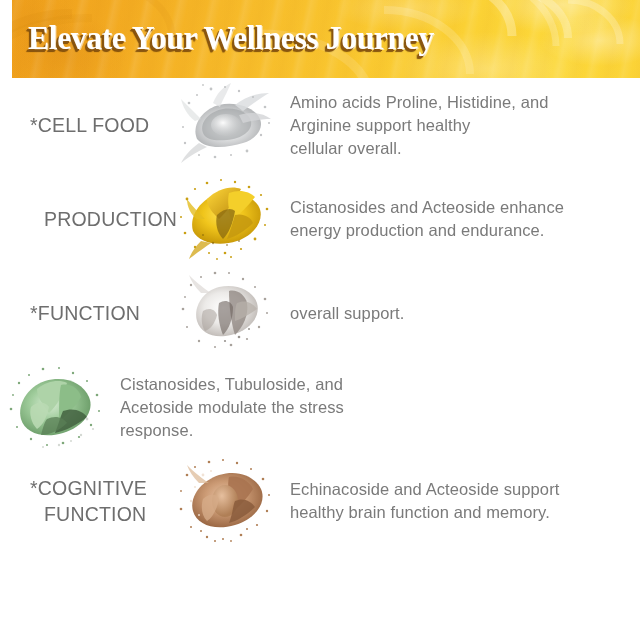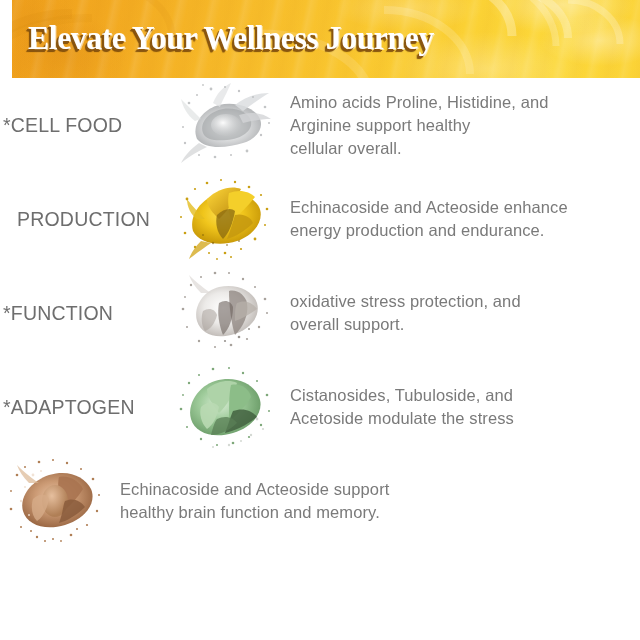--- a/index.html
+++ b/index.html
@@ -99,21 +99,21 @@
   .row {
     display: flex;
     align-items: center;
     width: 640px;
     height: 94px;
     box-sizing: border-box;
   }
   .row-label {
     width: 170px;
     flex: 0 0 170px;
-    padding-left: 3px;
+    padding-left: 30px;
     box-sizing: border-box;
     font-size: 19.5px;
     line-height: 26px;
     letter-spacing: 0.2px;
     color: #6e6e6e;
     font-weight: 400;
   }
   .row-label .lbl-line2 {
     display: block;
     padding-left: 14px;
@@ -280,21 +280,21 @@
                 <circle cx="40" cy="68" r="1.2"></circle>
                   <circle cx="54" cy="70" r="1"></circle>
                 <circle cx="66" cy="66" r="1.1"></circle>
                   <circle cx="30" cy="60" r="1"></circle>
               </g>
             </g>
           </svg>
         </div>
       </div>
       <div class="row-desc">
-        <span class="dline">Echinacoside and Acteoside enhance</span>
+        <span class="dline">Cistanosides and Acteoside enhance</span>
         <span class="dline">energy production and endurance.</span>
       </div>
     </div>
 
     <div class="row">
       <div class="row-label">
         <span>*FUNCTION</span>
       </div>
       <div class="row-thumb">
         <div class="splash">
@@ -334,29 +334,25 @@
               <g fill="#6f6862" opacity="0.7">
                 <circle cx="66" cy="68" r="1.3"></circle>
                   <circle cx="76" cy="60" r="1"></circle>
                 <circle cx="52" cy="72" r="1.1"></circle>
               </g>
             </g>
           </svg>
         </div>
       </div>
       <div class="row-desc">
-        <span class="dline">oxidative stress protection, and</span>
         <span class="dline">overall support.</span>
       </div>
     </div>
 
     <div class="row">
-      <div class="row-label">
-        <span>*ADAPTOGEN</span>
-      </div>
       <div class="row-thumb">
         <div class="splash">
           <svg viewBox="0 0 104 88">
             <defs>
               <radialGradient id="g4a" cx="42%" cy="44%" r="58%">
                 <stop offset="0%" stop-color="#d8ecd4"></stop>
                 <stop offset="50%" stop-color="#9ecb9a"></stop>
                 <stop offset="100%" stop-color="#6fa06c"></stop>
               </radialGradient>
             </defs>
@@ -393,24 +389,29 @@
                 <circle cx="56" cy="82" r="1.2"></circle>
                   <circle cx="40" cy="84" r="1"></circle>
               </g>
             </g>
           </svg>
         </div>
       </div>
       <div class="row-desc">
         <span class="dline">Cistanosides, Tubuloside, and</span>
         <span class="dline">Acetoside modulate the stress</span>
+        <span class="dline">response.</span>
       </div>
     </div>
 
     <div class="row">
+      <div class="row-label">
+        <span>*COGNITIVE</span>
+        <span class="lbl-line2">FUNCTION</span>
+      </div>
       <div class="row-thumb">
         <div class="splash">
           <svg viewBox="0 0 104 88">
             <defs>
               <radialGradient id="g5a" cx="46%" cy="44%" r="56%">
                 <stop offset="0%" stop-color="#e9c4a6"></stop>
                 <stop offset="50%" stop-color="#cb9a74"></stop>
                 <stop offset="100%" stop-color="#9d6a46"></stop>
               </radialGradient>
               <radialGradient id="g5b" cx="38%" cy="34%" r="62%">

